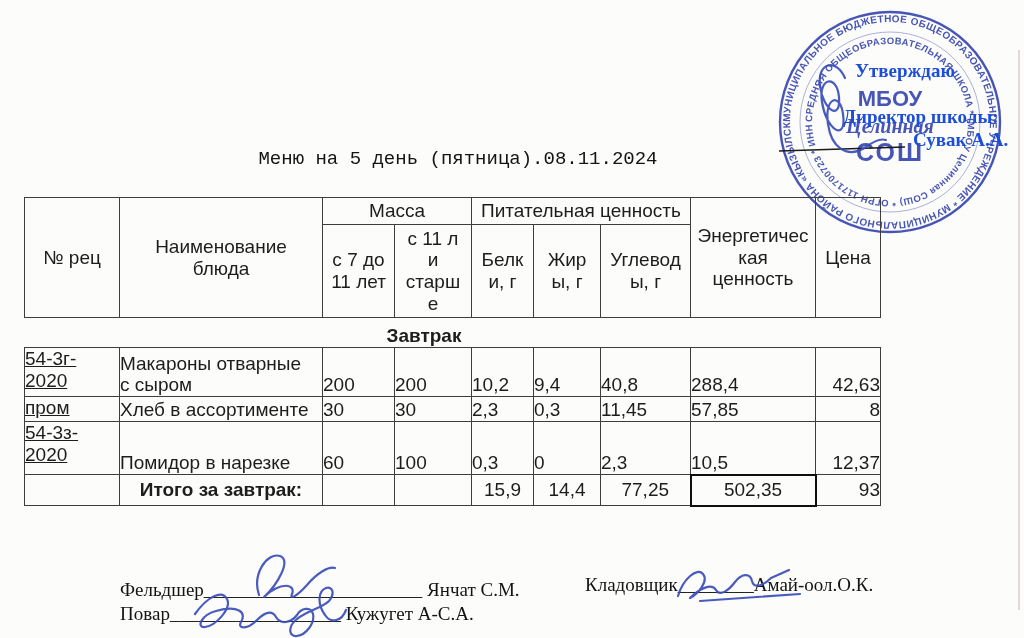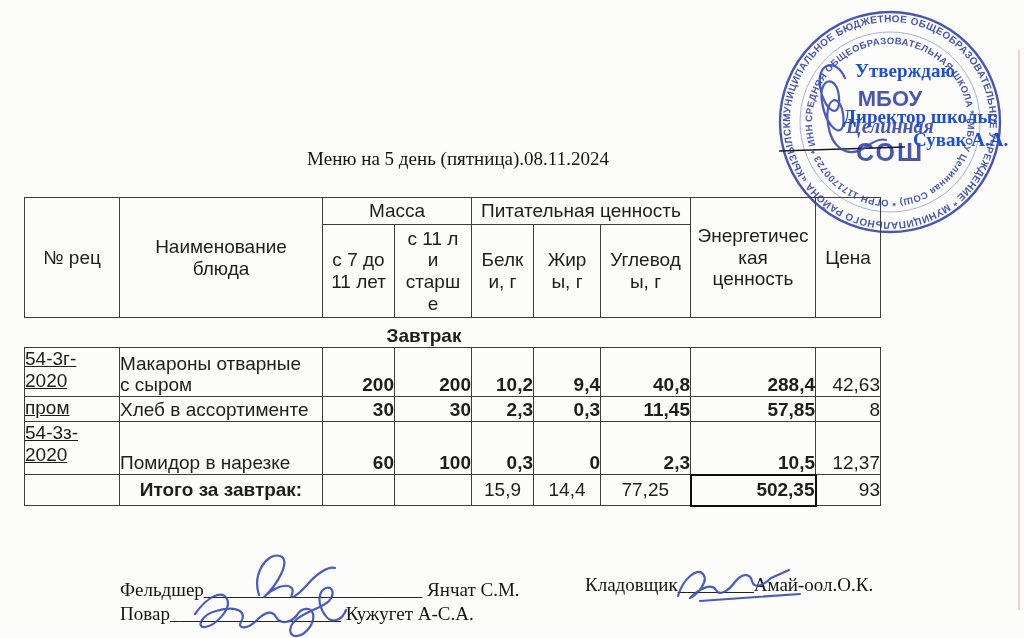--- a/index.html
+++ b/index.html
@@ -12,21 +12,21 @@
     color:#1d1d1d;
   }
   
   .scan-line{
     position:absolute;left:1018px;top:50px;width:2px;height:560px;
     background:rgba(185,145,150,.35);
   }
   .doc-title{
     position:absolute;left:24px;top:148px;width:856px;
     text-align:center;text-indent:12px;
-    font-family:Liberation Serif, serif;
+    font-family:Liberation Mono, monospace;
     font-size:19px;color:#141414;
   }
   
   .tbl{
     position:absolute;left:24px;
     border-collapse:collapse;table-layout:fixed;
     font-size:19px;line-height:1.14;color:#1d1d1d;
   }
   .tbl td{border:1.5px solid #3d3d3d;padding:0;overflow:hidden;}
   .head-tbl{top:197px;width:856px;height:121px;}
@@ -36,26 +36,26 @@
     white-space:pre-line;font-weight:400;
   }
   .section-label{
     position:absolute;left:24px;top:325px;width:856px;
     text-align:center;padding-right:56px;box-sizing:border-box;
     font-size:19px;font-weight:700;
   }
   .body-tbl{top:347px;width:856px;}
   .cell-rec{vertical-align:top;padding:1px 3px 0 17px;white-space:pre-line;text-decoration:underline;}
   .cell-dish{vertical-align:bottom;padding:0 3px 2px 6px;white-space:pre-line;}
-  .num{text-align:right;vertical-align:bottom;padding-bottom:2px;font-weight:bold;}
+  .num{text-align:left;vertical-align:bottom;padding-bottom:2px;}
   .price{text-align:right;vertical-align:bottom;padding:0 5px 2px 0;}
   .total-row td{vertical-align:middle;}
   .total-label{text-align:center;font-weight:700;}
   .total-num{text-align:center;font-weight:400;}
-  .total-energy{text-align:right;font-weight:700;border:2.5px solid #0f0f0f !important;}
+  .total-energy{text-align:center;font-weight:400;border:2.5px solid #0f0f0f !important;}
   .total-price{text-align:right;padding-right:6px;}
   
   .stamp{position:absolute;left:773px;top:5px;width:234px;height:234px;opacity:.88;}
   .stamp .ring{fill:none;stroke:#2f3fad;stroke-width:2.4;}
   .stamp .ring.thin{stroke-width:1;opacity:.45;}
   .stamp .ring-text{fill:#2f3fad;letter-spacing:.4px;}
   .stamp .outer{font:600 10px "Liberation Sans",sans-serif;}
   .stamp .inner{font:600 9.5px "Liberation Sans",sans-serif;}
   .stamp .c1{font:700 22px "Liberation Sans",sans-serif;fill:#2f3fad;}
   .stamp .c2{font:italic 700 20px "Liberation Serif",serif;fill:#2f3fad;}

